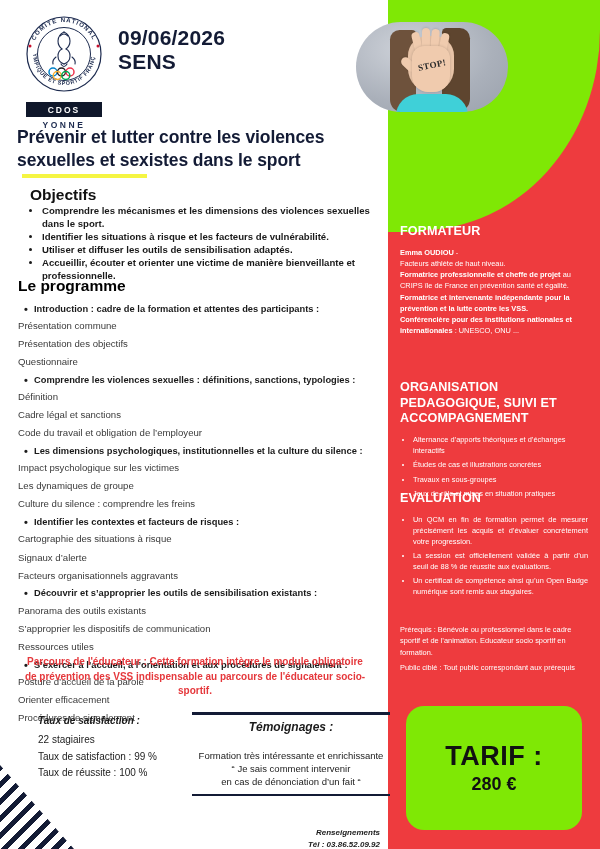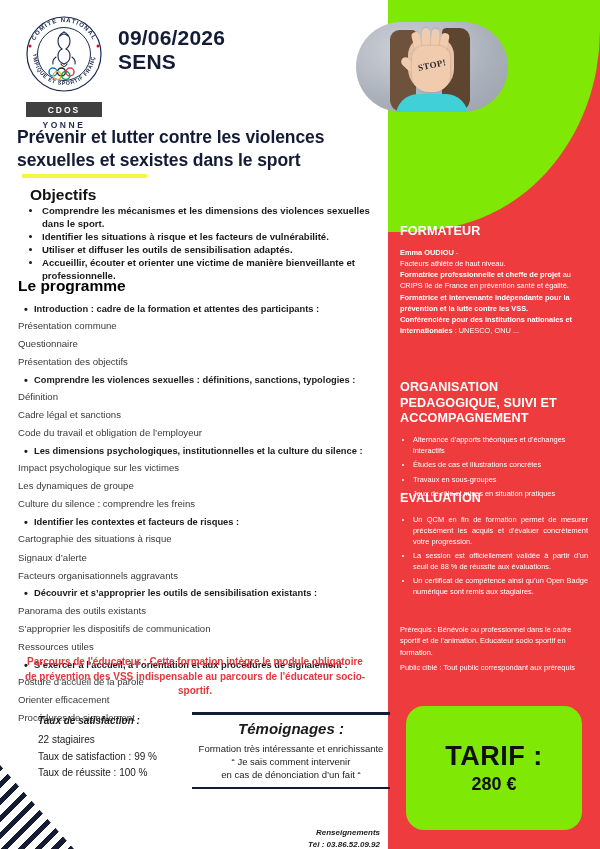--- a/index.html
+++ b/index.html
@@ -48,21 +48,21 @@
     position:absolute;left:58px;top:38px;width:36px;
     font-family:"Liberation Serif",serif;font-size:9px;font-weight:bold;color:#2b2b2b;
     transform:rotate(-12deg);letter-spacing:.4px;text-align:center;
   }
 
   
   .logo-wrap{position:absolute;left:16px;top:10px;width:96px;z-index:4;}
   .logo-ring{position:relative;width:88px;height:88px;margin:0 auto;}
   .logo-ring svg{display:block;}
   .cdos-bar{
-    margin:4px auto 0;width:76px;height:15px;background:#404040;
+    margin:4px auto 0;width:76px;height:15px;background:#0f172a;
     color:#fff;font-size:8.5px;font-weight:bold;letter-spacing:2px;
     display:flex;align-items:center;justify-content:center;
   }
   .yonne{margin:3px auto 0;text-align:center;font-size:8.5px;letter-spacing:2.6px;color:#1d2b4f;font-weight:600;}
 
   
   .datebox{position:absolute;left:118px;top:26px;z-index:4;}
   .datebox .d1,.datebox .d2{
     font-size:21px;font-weight:bold;color:#131b35;line-height:1.14;letter-spacing:.2px;
   }
@@ -99,21 +99,21 @@
   }
 
   
   .stats{position:absolute;left:38px;top:715px;width:160px;}
   .stats .ttl{font-size:10px;font-weight:bold;font-style:italic;color:#1b1b1b;margin-bottom:6px;}
   .stats .row{font-size:10px;color:#1b1b1b;line-height:1.65;}
 
   .testi{position:absolute;left:192px;top:712px;width:198px;text-align:center;}
   .testi .bar{height:2.5px;background:#131b35;width:100%;}
   .testi .inner{padding:5px 0 5px;}
-  .testi .ttl{font-size:15px;font-weight:bold;font-style:italic;color:#1b1b1b;margin-bottom:5px;}
+  .testi .ttl{font-size:12px;font-weight:bold;font-style:italic;color:#1b1b1b;margin-bottom:15px;}
   .testi .ln{font-size:9.5px;color:#1b1b1b;line-height:1.42;}
 
   .contact{position:absolute;left:200px;top:827px;width:180px;text-align:right;}
   .contact div{font-size:8px;font-style:italic;font-weight:bold;color:#1b1b1b;line-height:1.5;}
 
   
   .stripes{
     position:absolute;left:0;top:765px;width:92px;height:84px;z-index:3;
     background:repeating-linear-gradient(-45deg,#131b35 0 5px,#ffffff 5px 12px);
     clip-path:polygon(0 0,74px 84px,0 84px,0 0);
@@ -223,22 +223,22 @@
       <li>Identifier les situations à risque et les facteurs de vulnérabilité.</li>
       <li>Utiliser et diffuser les outils de sensibilisation adaptés.</li>
       <li> Accueillir, écouter et orienter une victime de manière bienveillante et professionnelle.</li>
     </ul>
 
     <div class="h-prog">Le programme</div>
 
     <div class="prog">
       <div class="mod">Introduction : cadre de la formation et attentes des participants :</div>
       <div class="sub">Présentation commune</div>
+      <div class="sub">Présentation des objectifs</div>
       <div class="sub">Questionnaire</div>
-      <div class="sub">Présentation des objectifs</div>
 
       <div class="mod">Comprendre les violences sexuelles : définitions, sanctions, typologies :</div>
       <div class="sub">Définition</div>
       <div class="sub">Cadre légal et sanctions</div>
       <div class="sub">Code du travail et obligation de l’employeur</div>
 
       <div class="mod">Les dimensions psychologiques, institutionnelles et la culture du silence :</div>
       <div class="sub">Impact psychologique sur les victimes</div>
       <div class="sub">Les dynamiques de groupe</div>
       <div class="sub">Culture du silence : comprendre les freins</div>

